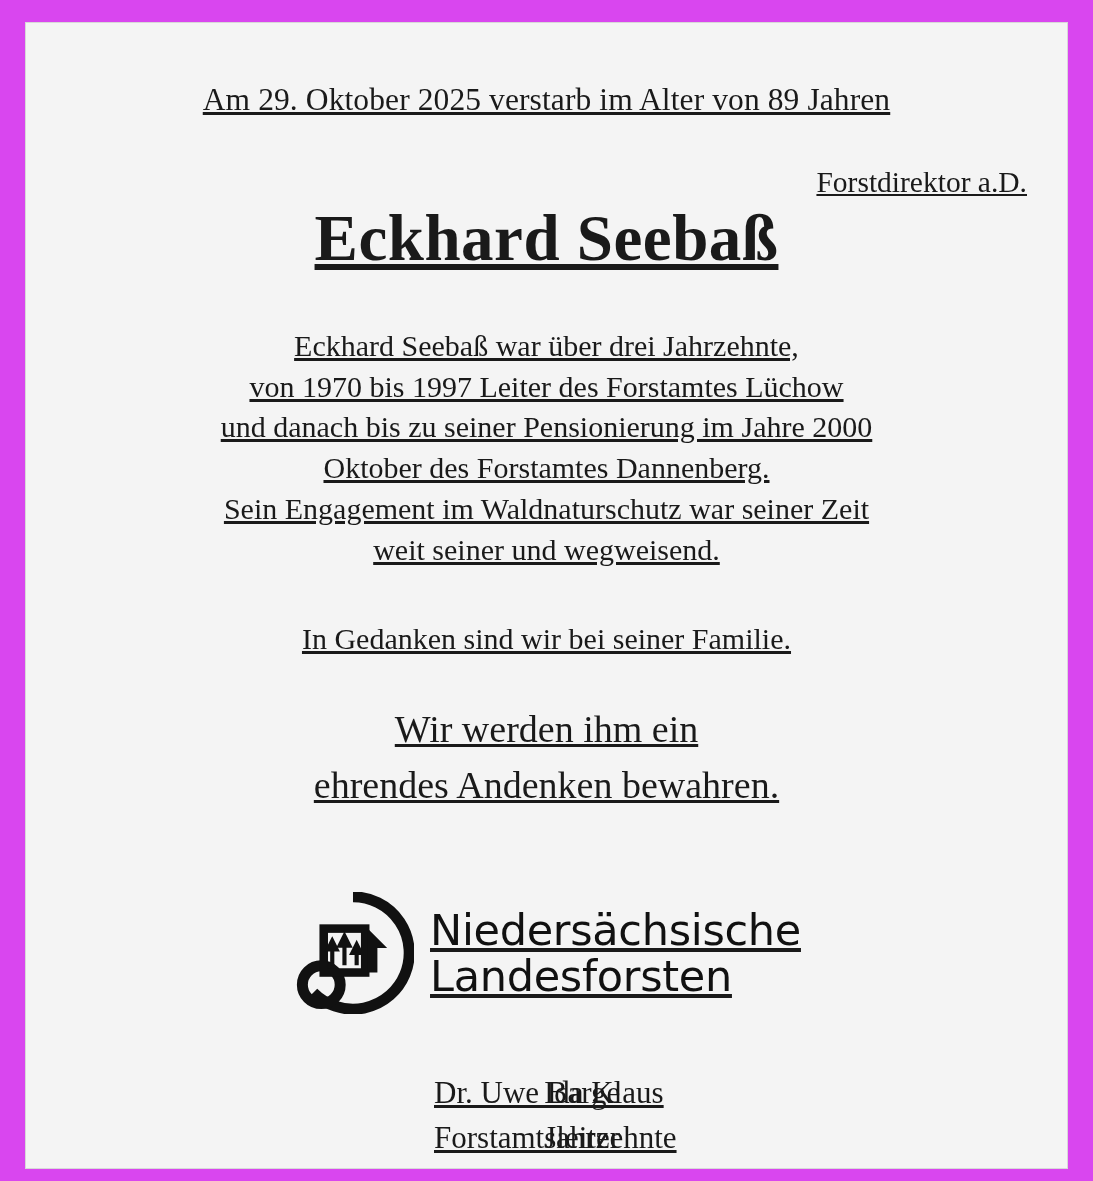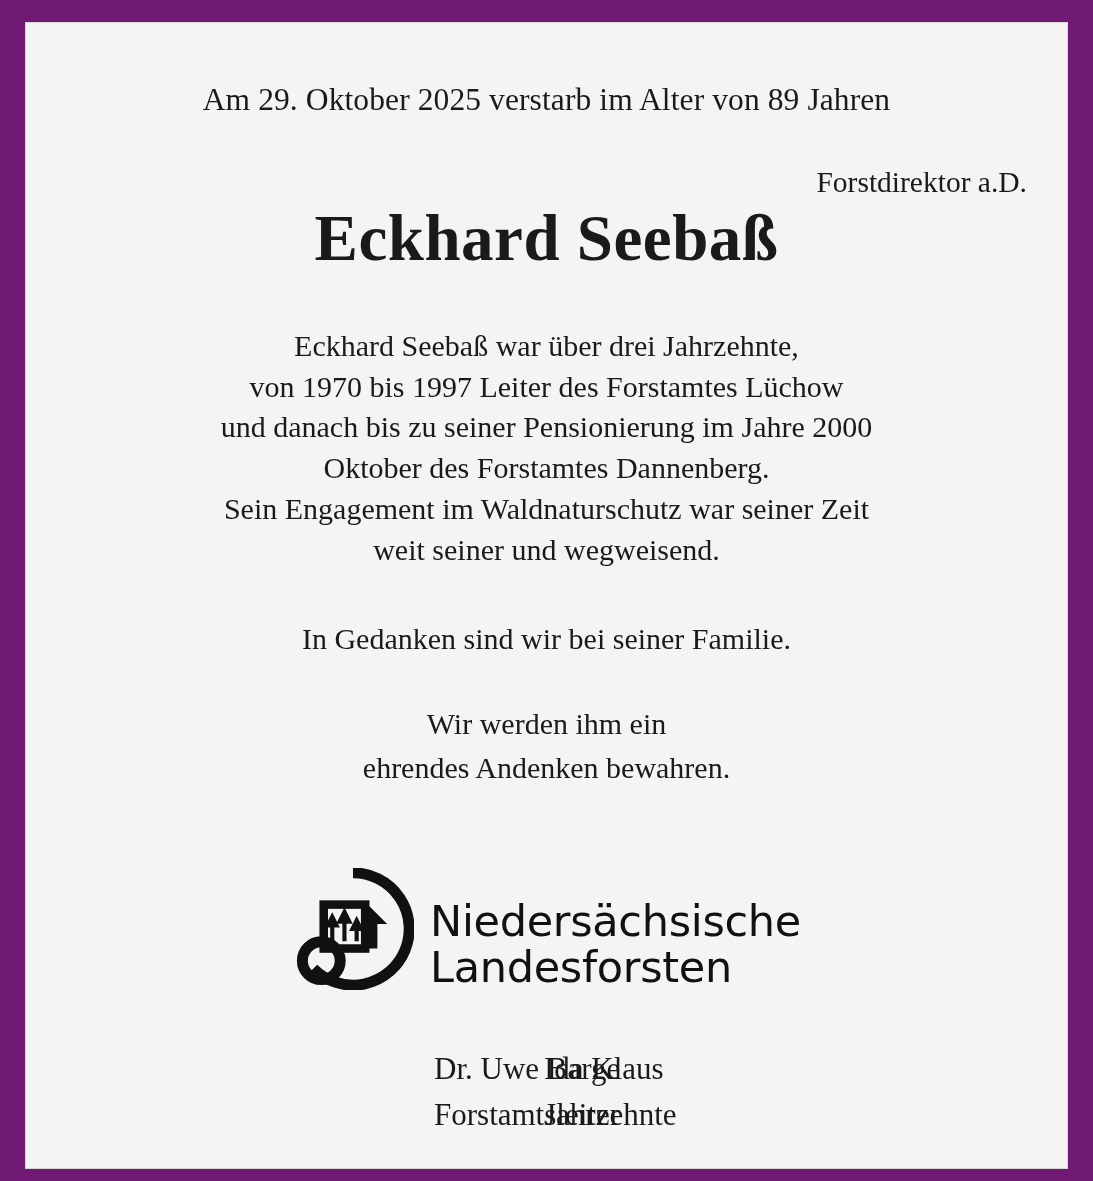--- a/index.html
+++ b/index.html
@@ -11,22 +11,23 @@
     width: 1093px;
     height: 1181px;
     font-family: "Liberation Serif", serif;
     color: #1a1a1a;
     overflow: hidden;
   }
   .obituary-frame {
     box-sizing: border-box;
     width: 1093px;
     height: 1181px;
-    background: #701a75;
+    background: #d946ef;
     padding: 22px 25px 12px 25px;
+    text-decoration: underline;
   }
   .obituary-card {
     box-sizing: border-box;
     width: 100%;
     height: 100%;
     background: #f4f4f4;
     border: 1px solid #d8d8d8;
     padding: 58px 40px 26px 40px;
     text-align: center;
     display: block;
@@ -56,28 +57,28 @@
   .bio div {
     white-space: nowrap;
   }
   .thoughts {
     font-size: 30px;
     line-height: 1.3;
     margin-top: 48px;
     text-align: center;
   }
   .memory {
-    font-size: 30px;
+    font-size: 38px;
     line-height: 1.465;
     margin-top: 44px;
   }
   .logo-block {
     margin-top: 78px;
     display: flex;
-    align-items: flex-end;
+    align-items: center;
     justify-content: center;
     gap: 16px;
   }
   .logo-mark {
     width: 122px;
     height: 122px;
     flex: 0 0 auto;
   }
   .logo-text {
     font-family: "DejaVu Sans", sans-serif;

